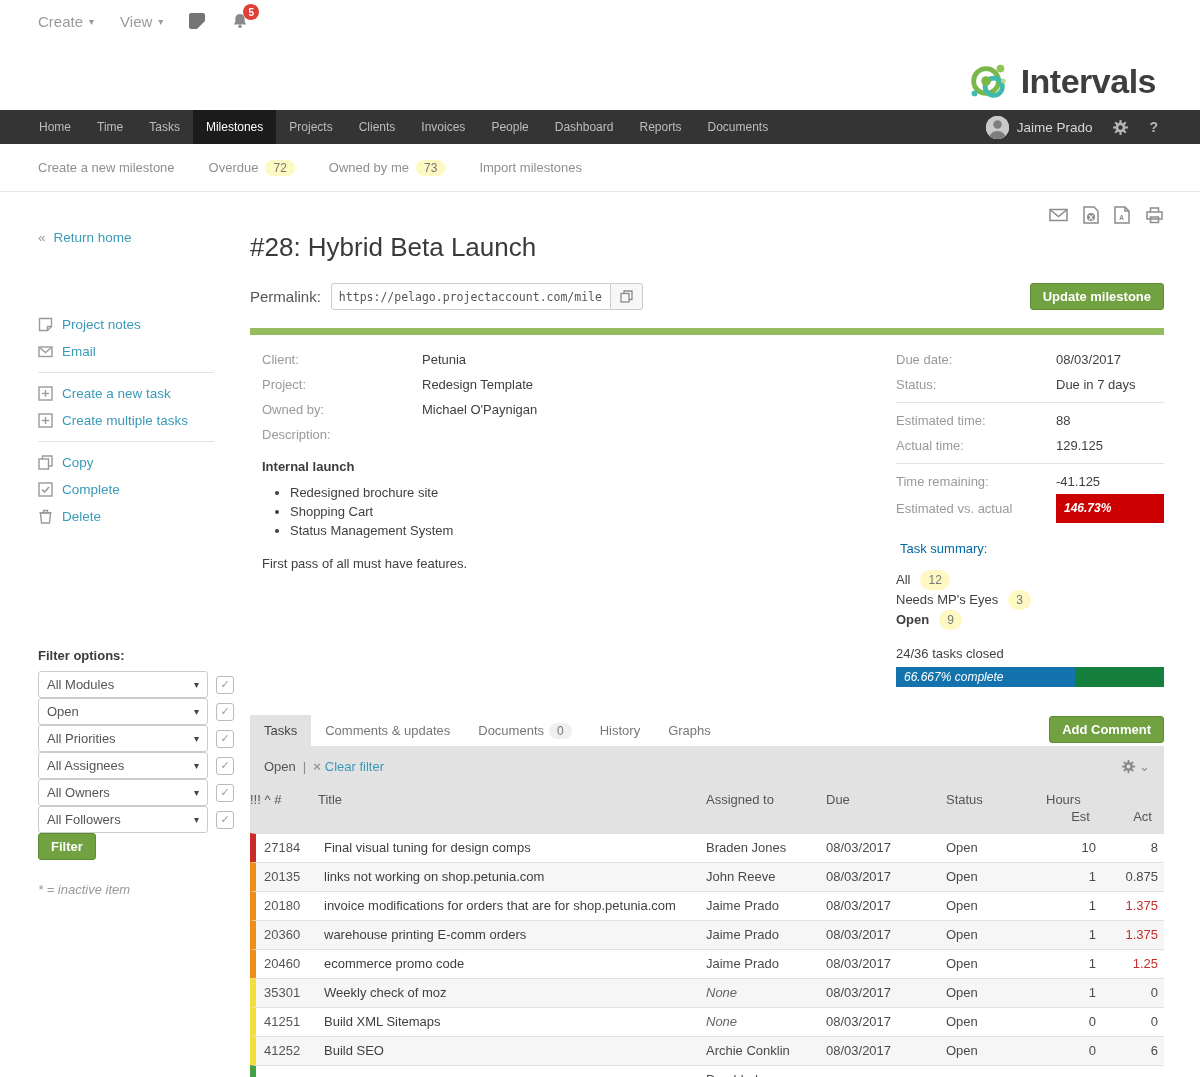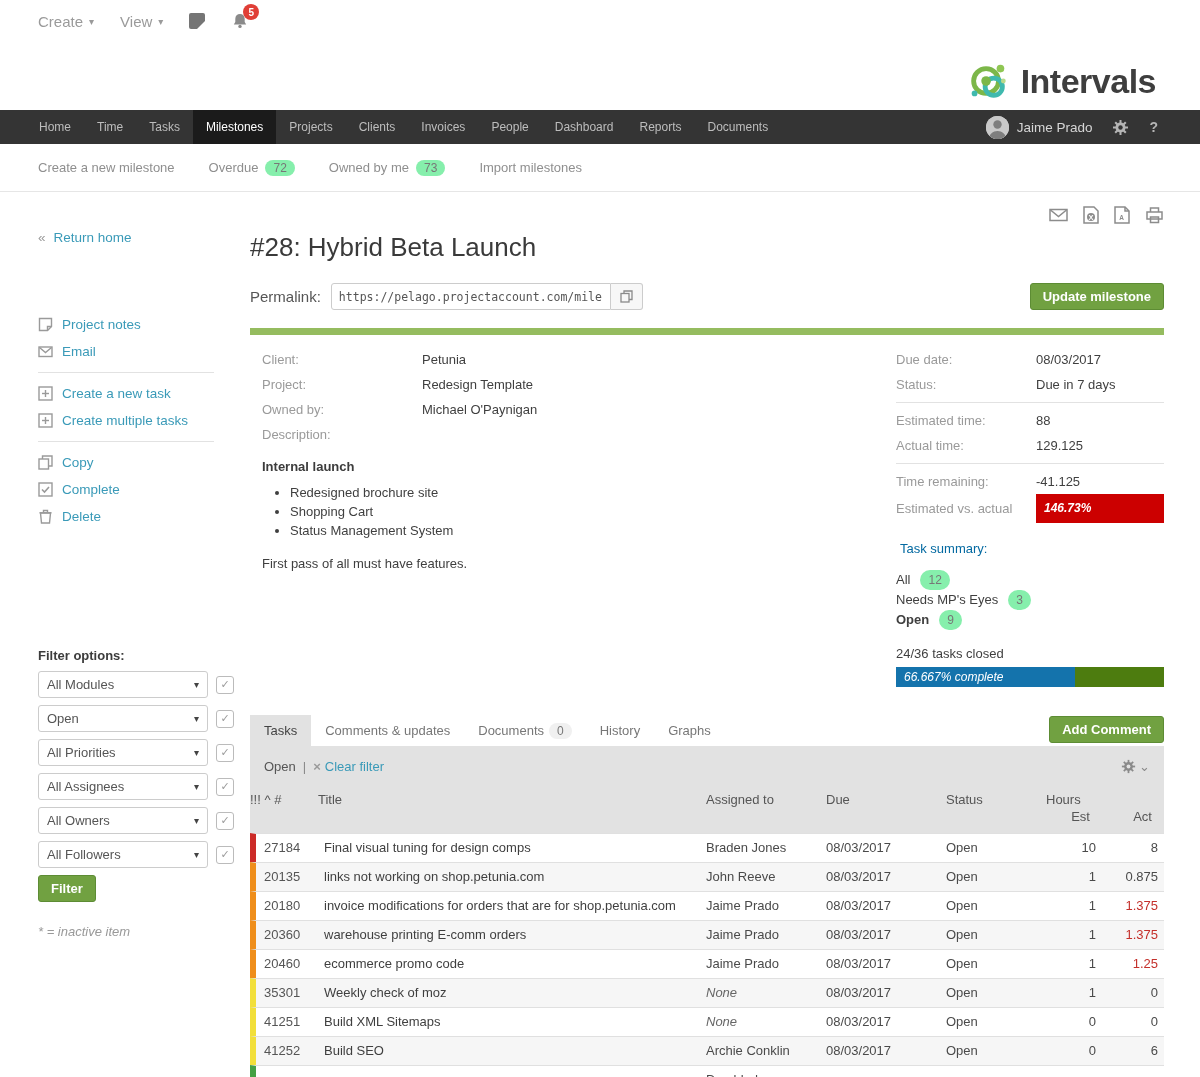--- a/index.html
+++ b/index.html
@@ -27,39 +27,39 @@
   .nav-item { color:#bdbdbd; font-size:12px; padding:0 13px; display:flex; align-items:center; cursor:pointer; }
   .nav-item.active { background:#1b1b1b; color:#fff; }
   .nav-right { margin-left:auto; display:flex; align-items:center; gap:20px; padding-right:42px; }
   .nav-user { display:flex; align-items:center; gap:8px; color:#d6d6d6; font-size:13.5px; cursor:pointer; }
   .avatar { width:23px; height:23px; border-radius:50%; overflow:hidden; background:#cfcfcf; }
   .nav-help { color:#b5b5b5; font-weight:bold; font-size:14px; cursor:pointer; }
 
   
   .subnav { height:48px; display:flex; align-items:center; gap:34px; padding-left:38px; border-bottom:1px solid #e6e6e6; }
   .subnav-item { color:#8f8f8f; display:flex; align-items:center; gap:7px; cursor:pointer; }
-  .pill { background:#86efac; color:#777; border-radius:10px; padding:1px 8px; font-size:12px; }
+  .pill { background:#fef9c3; color:#777; border-radius:10px; padding:1px 8px; font-size:12px; }
 
   
   .page { display:flex; }
   .sidebar { width:250px; padding:38px 0 0 38px; flex-shrink:0; }
   .content { flex:1; margin-right:36px; padding-top:8px; }
 
   
   a.side-link, .side-link { color:#3a9ab8; text-decoration:none; cursor:pointer; }
   .return-home { display:flex; align-items:center; gap:8px; font-size:13.5px; }
   .return-home .glyph { color:#9a9a9a; }
   .side-actions { margin-top:66px; width:176px; }
   .side-item { display:flex; align-items:center; gap:9px; padding:6px 0; font-size:13.5px; cursor:pointer; }
   .side-item .sicon { width:15px; height:15px; flex-shrink:0; }
   .side-divider { border:none; border-top:1px solid #e2e2e2; margin:7px 0; }
 
   .filter-block { margin-top:118px; }
   .filter-title { font-weight:bold; color:#3c3c3c; margin-bottom:8px; }
-  .filter-row { display:flex; align-items:center; gap:8px; margin-bottom:7px; }
+  .filter-row { display:flex; align-items:center; gap:8px; }
   .fselect { width:170px; height:27px; border:1px solid #ccc; border-radius:3px; background:#fff; color:#555;
     display:flex; align-items:center; justify-content:space-between; padding:0 8px; cursor:pointer; }
   .fselect .caret { font-size:10px; color:#444; }
   .fcheck { width:18px; height:18px; border:1px solid #bbb; border-radius:3px; background:#fff; color:#9a9a9a;
     font-size:11px; display:flex; align-items:center; justify-content:center; cursor:pointer; }
   .btn-green { display:inline-block; background:#71a141; border:1px solid #5d8c34; color:#fff; font-weight:bold;
     font-size:13px; padding:5px 12px; border-radius:3px; cursor:pointer; }
   .inactive-note { font-style:italic; color:#999; margin-top:22px; }
 
   
@@ -80,31 +80,31 @@
   .details-left { flex:1; padding-right:30px; }
   .drow { display:flex; line-height:25px; }
   .drow .dlabel { width:160px; color:#9a9a9a; flex-shrink:0; }
   .drow .dvalue { color:#3f3f3f; }
   .desc-head { font-weight:bold; color:#3c3c3c; margin:12px 0 10px; }
   .desc-list { margin:0 0 2px 28px; color:#3f3f3f; }
   .desc-list li { line-height:18px; margin-bottom:1px; }
   .desc-footer { margin-top:16px; color:#3f3f3f; }
 
   .details-right { width:268px; flex-shrink:0; }
-  .rrow { display:flex; align-items:center; line-height:25px; }
+  .rrow { display:flex; align-items:center; line-height:25px;gap:20px; }
   .rrow .rlabel { width:140px; color:#9a9a9a; flex-shrink:0; }
   .rrow .rvalue { color:#3f3f3f; }
   .rdivider { border:none; border-top:1px solid #e2e2e2; margin:5px 0; }
   .neg-red { color:#c4302b; }
   .ratio-badge { flex:1; background:#cc0000; color:#fff; font-style:italic; font-weight:bold; font-size:12px; padding:2px 8px; }
   .tsum-label { color:#0369a1; margin:18px 0 14px; padding-left:4px; }
   .tsum-line { display:flex; align-items:center; gap:10px; line-height:18px; color:#3f3f3f; cursor:pointer; }
   .tsum-line.bold { font-weight:bold; }
   .closed-text { margin:16px 0 6px; color:#3f3f3f; }
-  .progress { height:20px; background:#4d7c0f; position:relative; }
+  .progress { height:20px; background:#15803d; position:relative; }
   .progress-fill { height:100%; background:#1473ac; color:#fff; font-size:12px; font-style:italic;
     display:flex; align-items:center; padding-left:8px; white-space:nowrap; }
 
   
   .tabs-row { display:flex; align-items:flex-end; margin-top:28px; }
   .tab { padding:8px 14px; color:#777; cursor:pointer; }
   .tab.active { background:#e2e2e2; color:#444; }
   .tab .pill { margin-left:5px; background:#f0f0f0; }
   .add-comment { margin-left:auto; margin-bottom:3px; }
 

